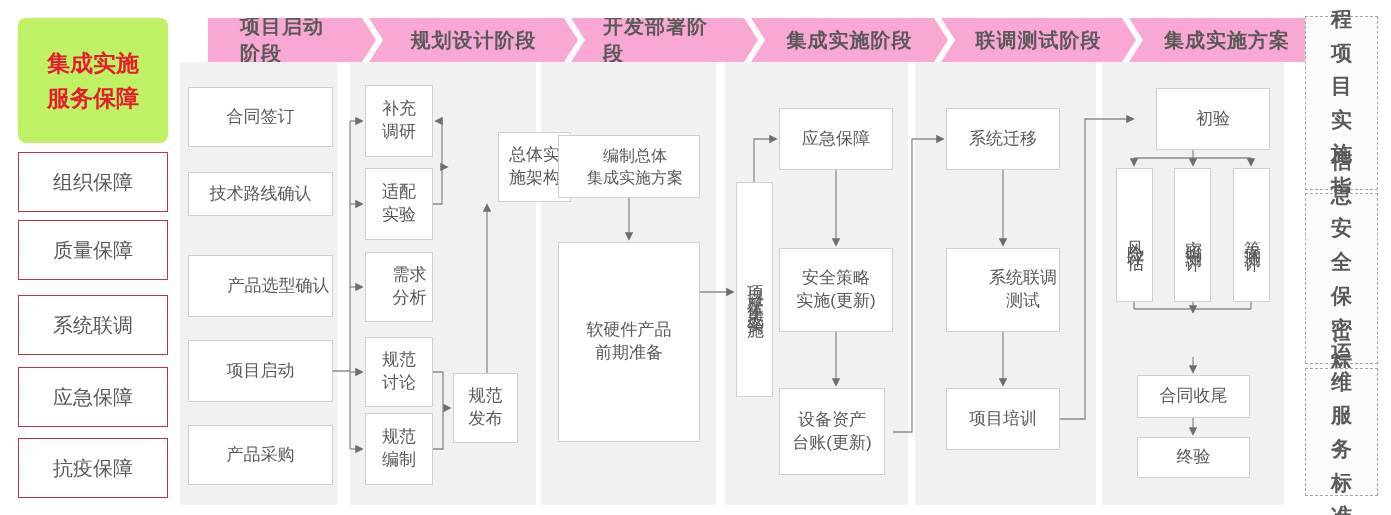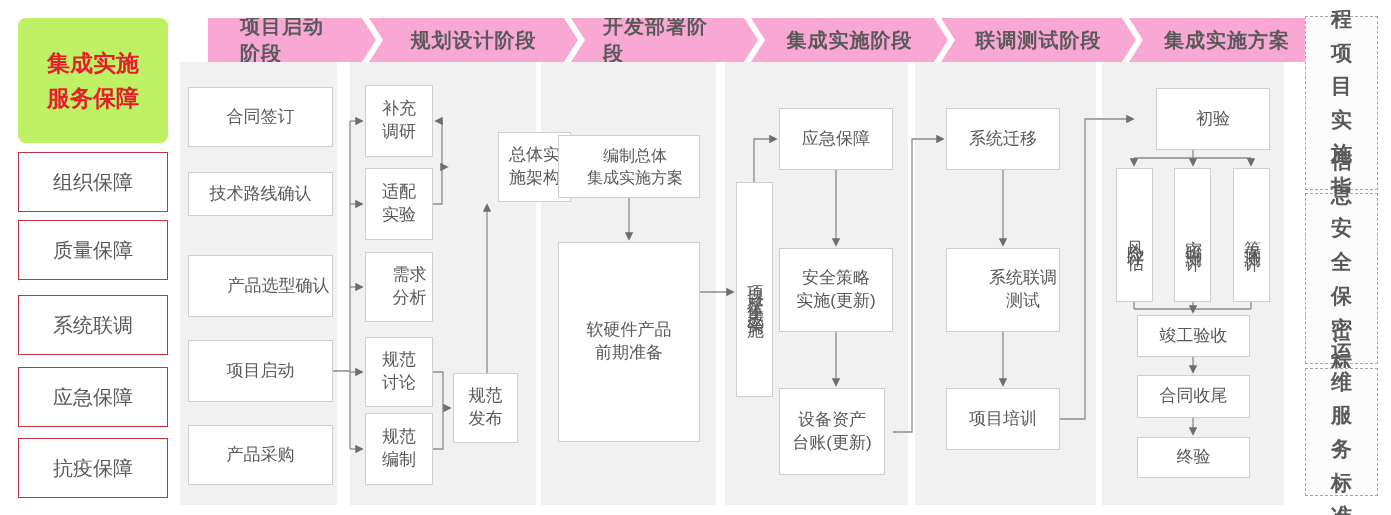--- a/index.html
+++ b/index.html
@@ -134,21 +134,20 @@
 
   <div class="box" style="left:946px;top:108px;width:114px;height:62px;">系统迁移</div>
   <div class="box" style="left:946px;top:248px;width:114px;height:84px;padding-left:40px;">系统联调
 测试</div>
   <div class="box" style="left:946px;top:388px;width:114px;height:62px;">项目培训</div>
 
   <div class="box" style="left:1136px;top:88px;width:114px;height:62px;margin-left:20px;">初验</div>
   <div class="box vbox" style="left:1116px;top:168px;width:37px;height:134px;">风险评估</div>
   <div class="box vbox" style="left:1174px;top:168px;width:37px;height:134px;">密码测评</div>
   <div class="box vbox" style="left:1233px;top:168px;width:37px;height:134px;">等保测评</div>
-  <div class="box" style="left:1137px;top:315px;width:113px;height:42px;">竣工验收</div>
   <div class="box" style="left:1137px;top:375px;width:113px;height:43px;text-align:center;">合同收尾</div>
   <div class="box" style="left:1137px;top:437px;width:113px;height:41px;">终验</div>
 
   <div class="std" style="top:16px;height:174px;">
     <div class="txt">工程
 项目
 实施
 指引</div>
   </div>
   <div class="std" style="top:193px;height:171px;">

